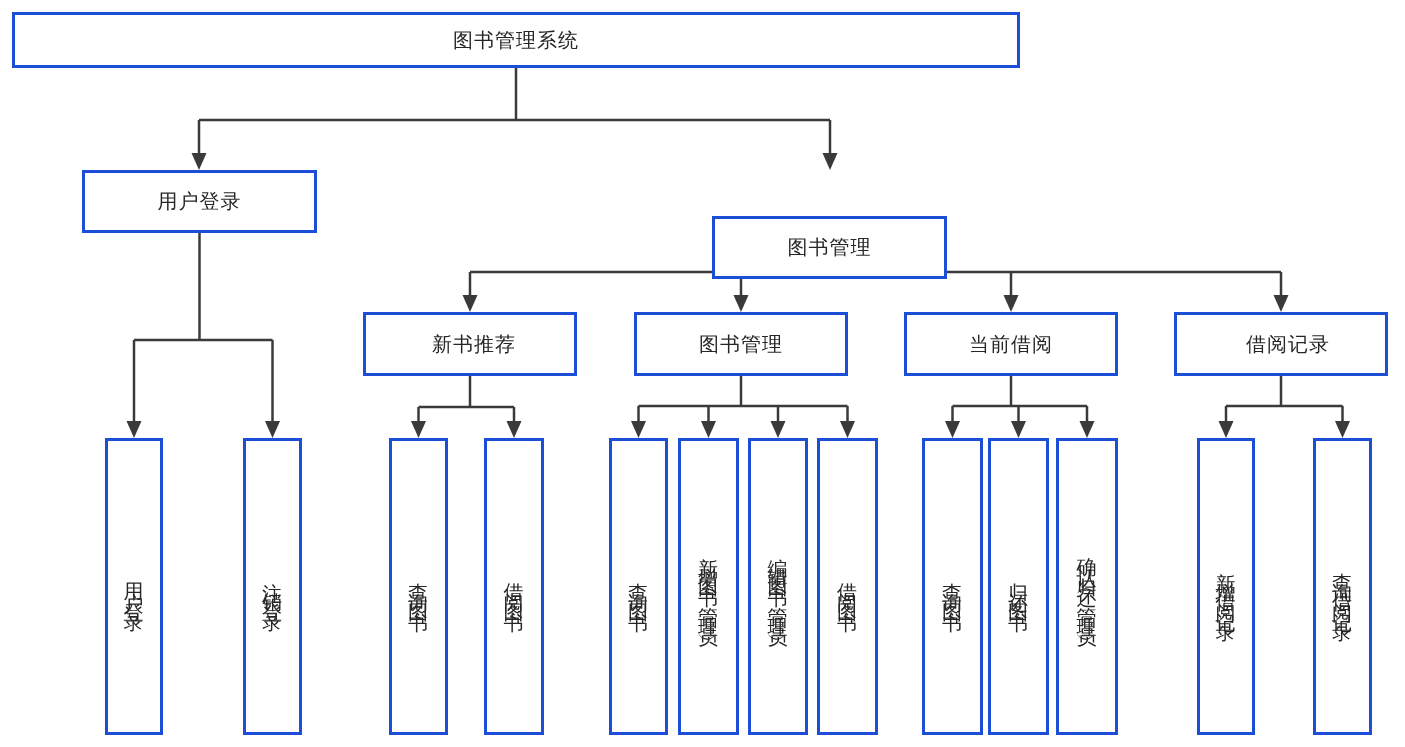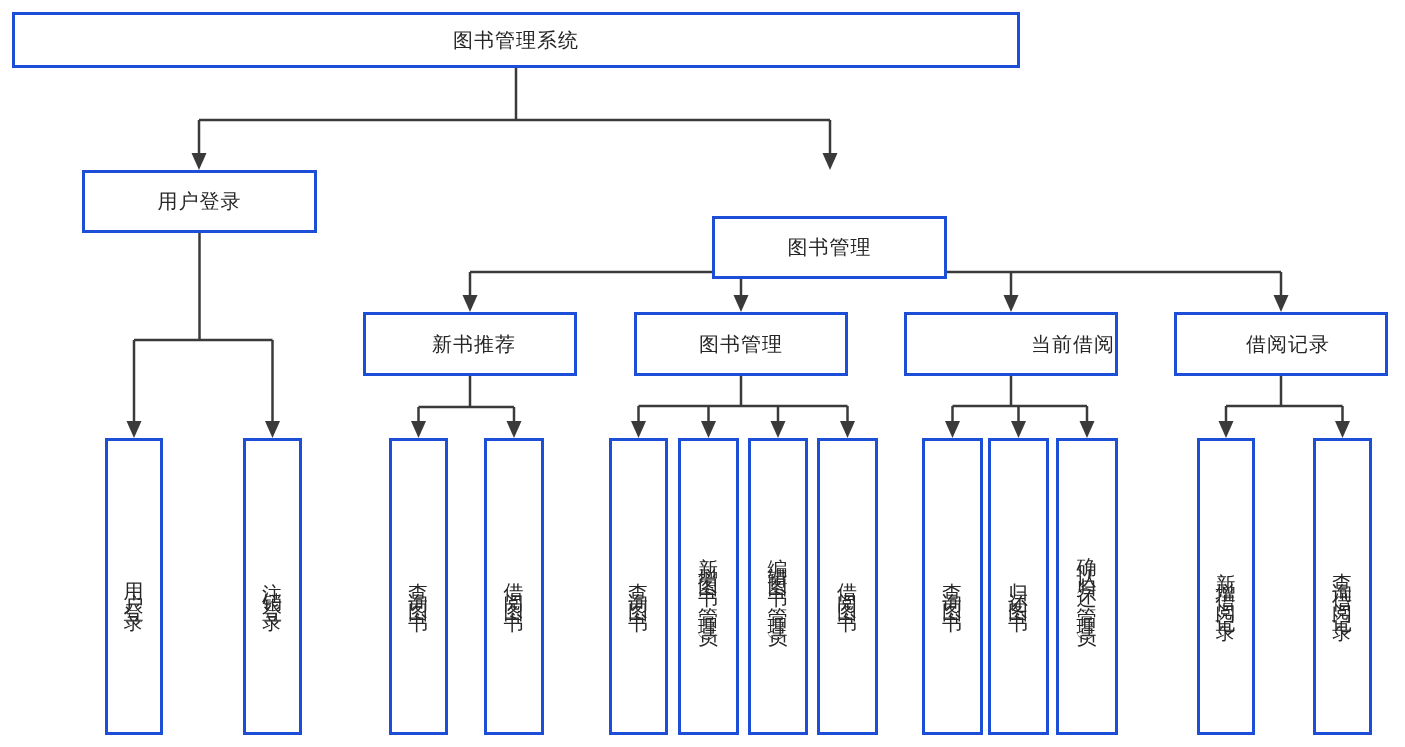--- a/index.html
+++ b/index.html
@@ -139,21 +139,21 @@
   <div class="node h" style="left:712px; top:170px; width:235px; height:63px;margin-top:46px;">
     <span class="label">图书管理</span>
   </div>
 
   <div class="node h" style="left:363px; top:312px; width:214px; height:64px;padding-left:8px;">
     <span class="label">新书推荐</span>
   </div>
   <div class="node h" style="left:634px; top:312px; width:214px; height:64px;">
     <span class="label">图书管理</span>
   </div>
-  <div class="node h" style="left:904px; top:312px; width:214px; height:64px;justify-content:flex-end;">
+  <div class="node h" style="left:904px; top:312px; width:214px; height:64px;">
     <span class="label">当前借阅</span>
   </div>
   <div class="node h" style="left:1174px; top:312px; width:214px; height:64px;padding-left:14px;">
     <span class="label">借阅记录</span>
   </div>
 
   <div class="node v" style="left:105px; top:438px; width:58px; height:297px;">
     <span class="label">用户登录</span>
   </div>
   <div class="node v" style="left:243px; top:438px; width:59px; height:297px;">

